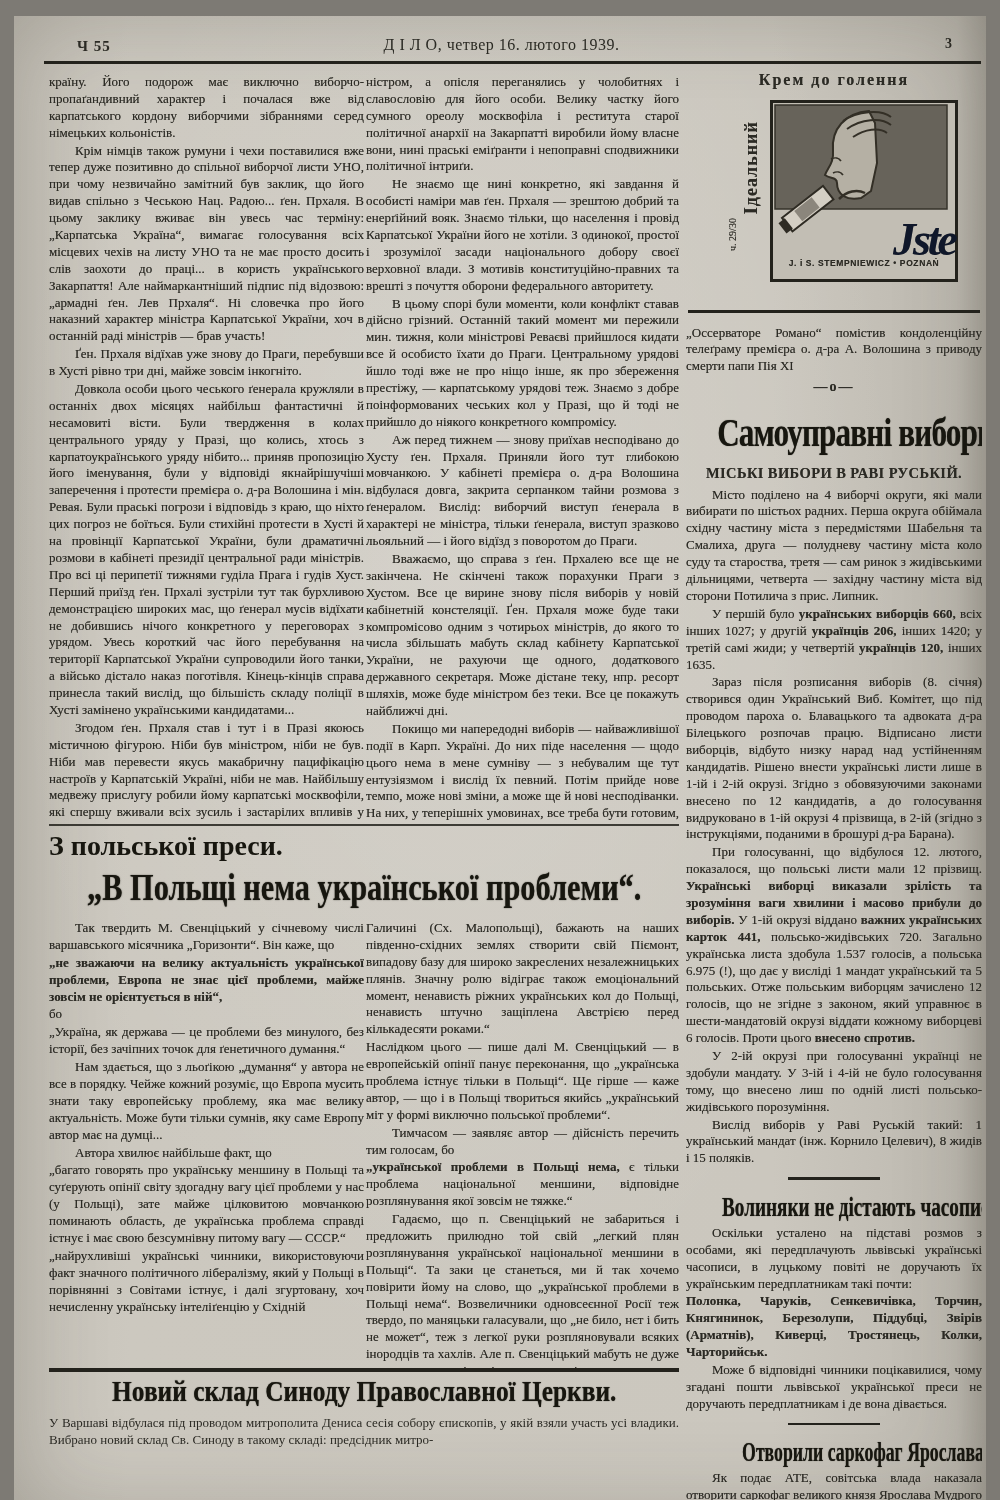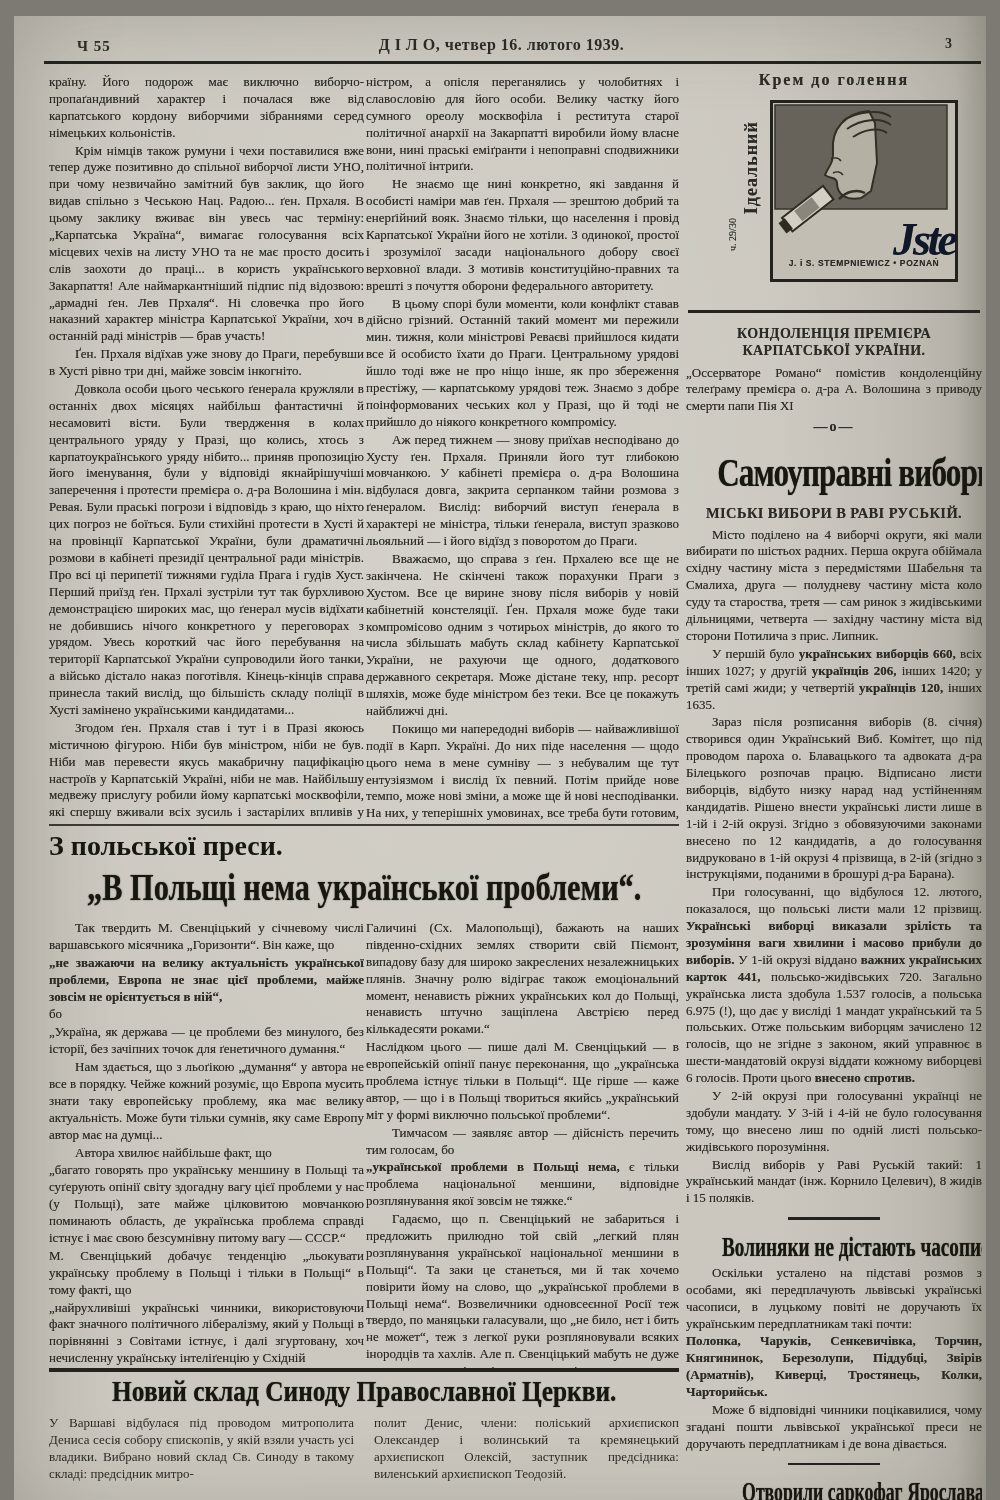--- a/index.html
+++ b/index.html
@@ -10,21 +10,21 @@
       linear-gradient(90deg, #c6c2b9 0%, #ccc8bf 12%, #cbc7be 78%, #bdb9b0 97%, #a9a59c 100%),
       #c9c5bc;
     box-shadow: inset 0 0 90px rgba(60,55,45,.25);
     font-family:"Liberation Serif","DejaVu Serif",serif;
     color:#2b2a24;
   }
   .rule{position:absolute;background:#23221c;}
   
   .masthead{position:absolute;top:20px;left:35px;right:32px;height:22px;}
   .issue-no{position:absolute;left:28px;top:2px;font-size:15px;font-weight:bold;letter-spacing:1px;}
-  .mast-title{position:absolute;left:0;right:0;text-align:center;top:0;font-size:16px;font-weight:bold;letter-spacing:.5px;}
+  .mast-title{position:absolute;left:0;right:0;text-align:center;top:0;font-size:16px;font-weight:normal;letter-spacing:.5px;}
   .page-no{position:absolute;right:2px;top:0;font-size:14px;font-weight:bold;}
   
   .col{position:absolute;text-align:justify;font-size:13px;line-height:1.3;overflow:hidden;
        text-shadow:0 0 .4px rgba(43,42,36,.55);}
   .col p{margin:0 0 1px 0;text-indent:26px;}
   .col p.noindent{text-indent:0;}
   .quote{margin:3px 0 3px 26px;text-indent:0 !important;}
   .bold{font-weight:bold;}
   #col1{top:58px;left:35px;width:315px;height:750px;}
   #col2{top:58px;left:352px;width:313px;height:748px;}
@@ -121,21 +121,20 @@
           </g>
           <path d="M66 96 C74 88 84 86 92 90" fill="none" stroke="#332f26" stroke-width="2.5"></path>
         </svg>
         <span class="ad-logo">Jste</span>
         <span class="ad-maker">J. i S. STEMPNIEWICZ • POZNAŃ</span>
       </div>
     </div>
     <div class="ad-rule"></div>
 
     <div class="sec">
-      <div class="cond-title">КОНДОЛЕНЦІЯ ПРЕМІЄРА КАРПАТСЬКОЇ УКРАЇНИ.</div>
       <p class="noindent" style="margin-top:5px;">„Оссерваторе Романо“ помістив кондоленційну телеґраму премієра о. д-ра А. Волошина з приводу смерти папи Пія XI</p>
       <div class="cond-divider">—о—</div>
     </div>
 
     <div class="sec">
       <div class="h-display h-elections">
         <span>Самоуправні вибори.</span>
       </div>
       <div class="subhead">МІСЬКІ ВИБОРИ В РАВІ РУСЬКІЙ.</div>
       <p>Місто поділено на 4 виборчі округи, які мали вибирати по шістьох радних. Перша округа обіймала східну частину міста з передмістями Шабельня та Смалиха, друга — полудневу частину міста коло суду та староства, третя — сам ринок з жидівськими дільницями, четверта — західну частину міста від сторони Потилича з прис. Липник.</p>
@@ -177,36 +176,34 @@
   </div>
 
   <section class="col" id="pcol1">
     <p>Так твердить М. Свенціцький у січневому числі варшавського місячника „Горизонти“. Він каже, що</p>
     <p class="quote bold">„не зважаючи на велику актуальність української проблеми, Европа не знає цієї проблеми, майже зовсім не орієнтується в ній“,</p>
     <p class="noindent">бо</p>
     <p class="quote">„Україна, як держава — це проблеми без минулого, без історії, без зачіпних точок для ґенетичного думання.“</p>
     <p>Нам здається, що з льоґікою „думання“ у автора не все в порядку. Чейже кожний розуміє, що Европа мусить знати таку европейську проблему, яка має велику актуальність. Може бути тільки сумнів, яку саме Европу автор має на думці...</p>
     <p>Автора хвилює найбільше факт, що</p>
     <p class="quote">„багато говорять про українську меншину в Польщі та суґерують опінії світу здогадну вагу цієї проблеми у нас (у Польщі), зате майже цілковитою мовчанкою поминають область, де українська проблема справді істнує і має свою безсумнівну питому вагу — СССР.“</p>
-    <p class="noindent">М. Свенціцький добачує тенденцію „льокувати українську проблему в Польщі і тільки в Польщі“ в тому факті, що</p>
     <p class="quote">„найрухливіші українські чинники, використовуючи факт значного політичного лібералізму, який у Польщі в порівнянні з Совітами істнує, і далі згуртовану, хоч нечисленну українську інтеліґенцію у Східній</p>
   </section>
 
   <section class="col" id="pcol2">
     <p class="quote">Галичині (Сх. Малопольщі), бажають на наших південно-східних землях створити свій Піємонт, випадову базу для широко закреслених незалежницьких плянів. Значну ролю відіграє також емоціональний момент, ненависть ріжних українських кол до Польщі, ненависть штучно защіплена Австрією перед кількадесяти роками.“</p>
     <p class="noindent">Наслідком цього — пише далі М. Свенціцький — в европейській опінії панує переконання, що „українська проблема істнує тільки в Польщі“. Ще гірше — каже автор, — що і в Польщі твориться якийсь „український міт у формі виключно польської проблеми“.</p>
     <p>Тимчасом — заявляє автор — дійсність перечить тим голосам, бо</p>
     <p class="quote"><span class="bold">„української проблеми в Польщі нема,</span><span> є тільки проблема національної меншини, відповідне розплянування якої зовсім не тяжке.“</span></p>
     <p>Гадаємо, що п. Свенціцький не забариться і предложить прилюдно той свій „легкий плян розплянування української національної меншини в Польщі“. Та заки це станеться, ми й так хочемо повірити йому на слово, що „української проблеми в Польщі нема“. Возвеличники одновсеєнної Росії теж твердо, по маняцьки галасували, що „не било, нєт і бить не может“, теж з легкої руки розпляновували всяких інородців та хахлів. Але п. Свенціцький мабуть не дуже покладається на історію, що є, як відомо, вчителькою життя. Нема — каже — тай годі!</p>
   </section>
 
   <div class="rule synod-rule"></div>
   <section class="synod">
     <div class="synod-head">
       <span>Новий склад Синоду Православної Церкви.</span>
     </div>
     <div class="synod-cols">
       <div style="text-indent:0;">У Варшаві відбулася під проводом митрополита Дениса сесія собору єпископів, у якій взяли участь усі владики. Вибрано новий склад Св. Синоду в такому складі: предсідник митро-</div>
-      <div>полит Денис, члени: поліський архиєпископ Олександер і волинський та кремянецький архиєпископ Олексій, заступник предсідника: виленський архиєпископ Теодозій.</div>
     </div>
   </section>
 
 </div>
 
 </body></html>

